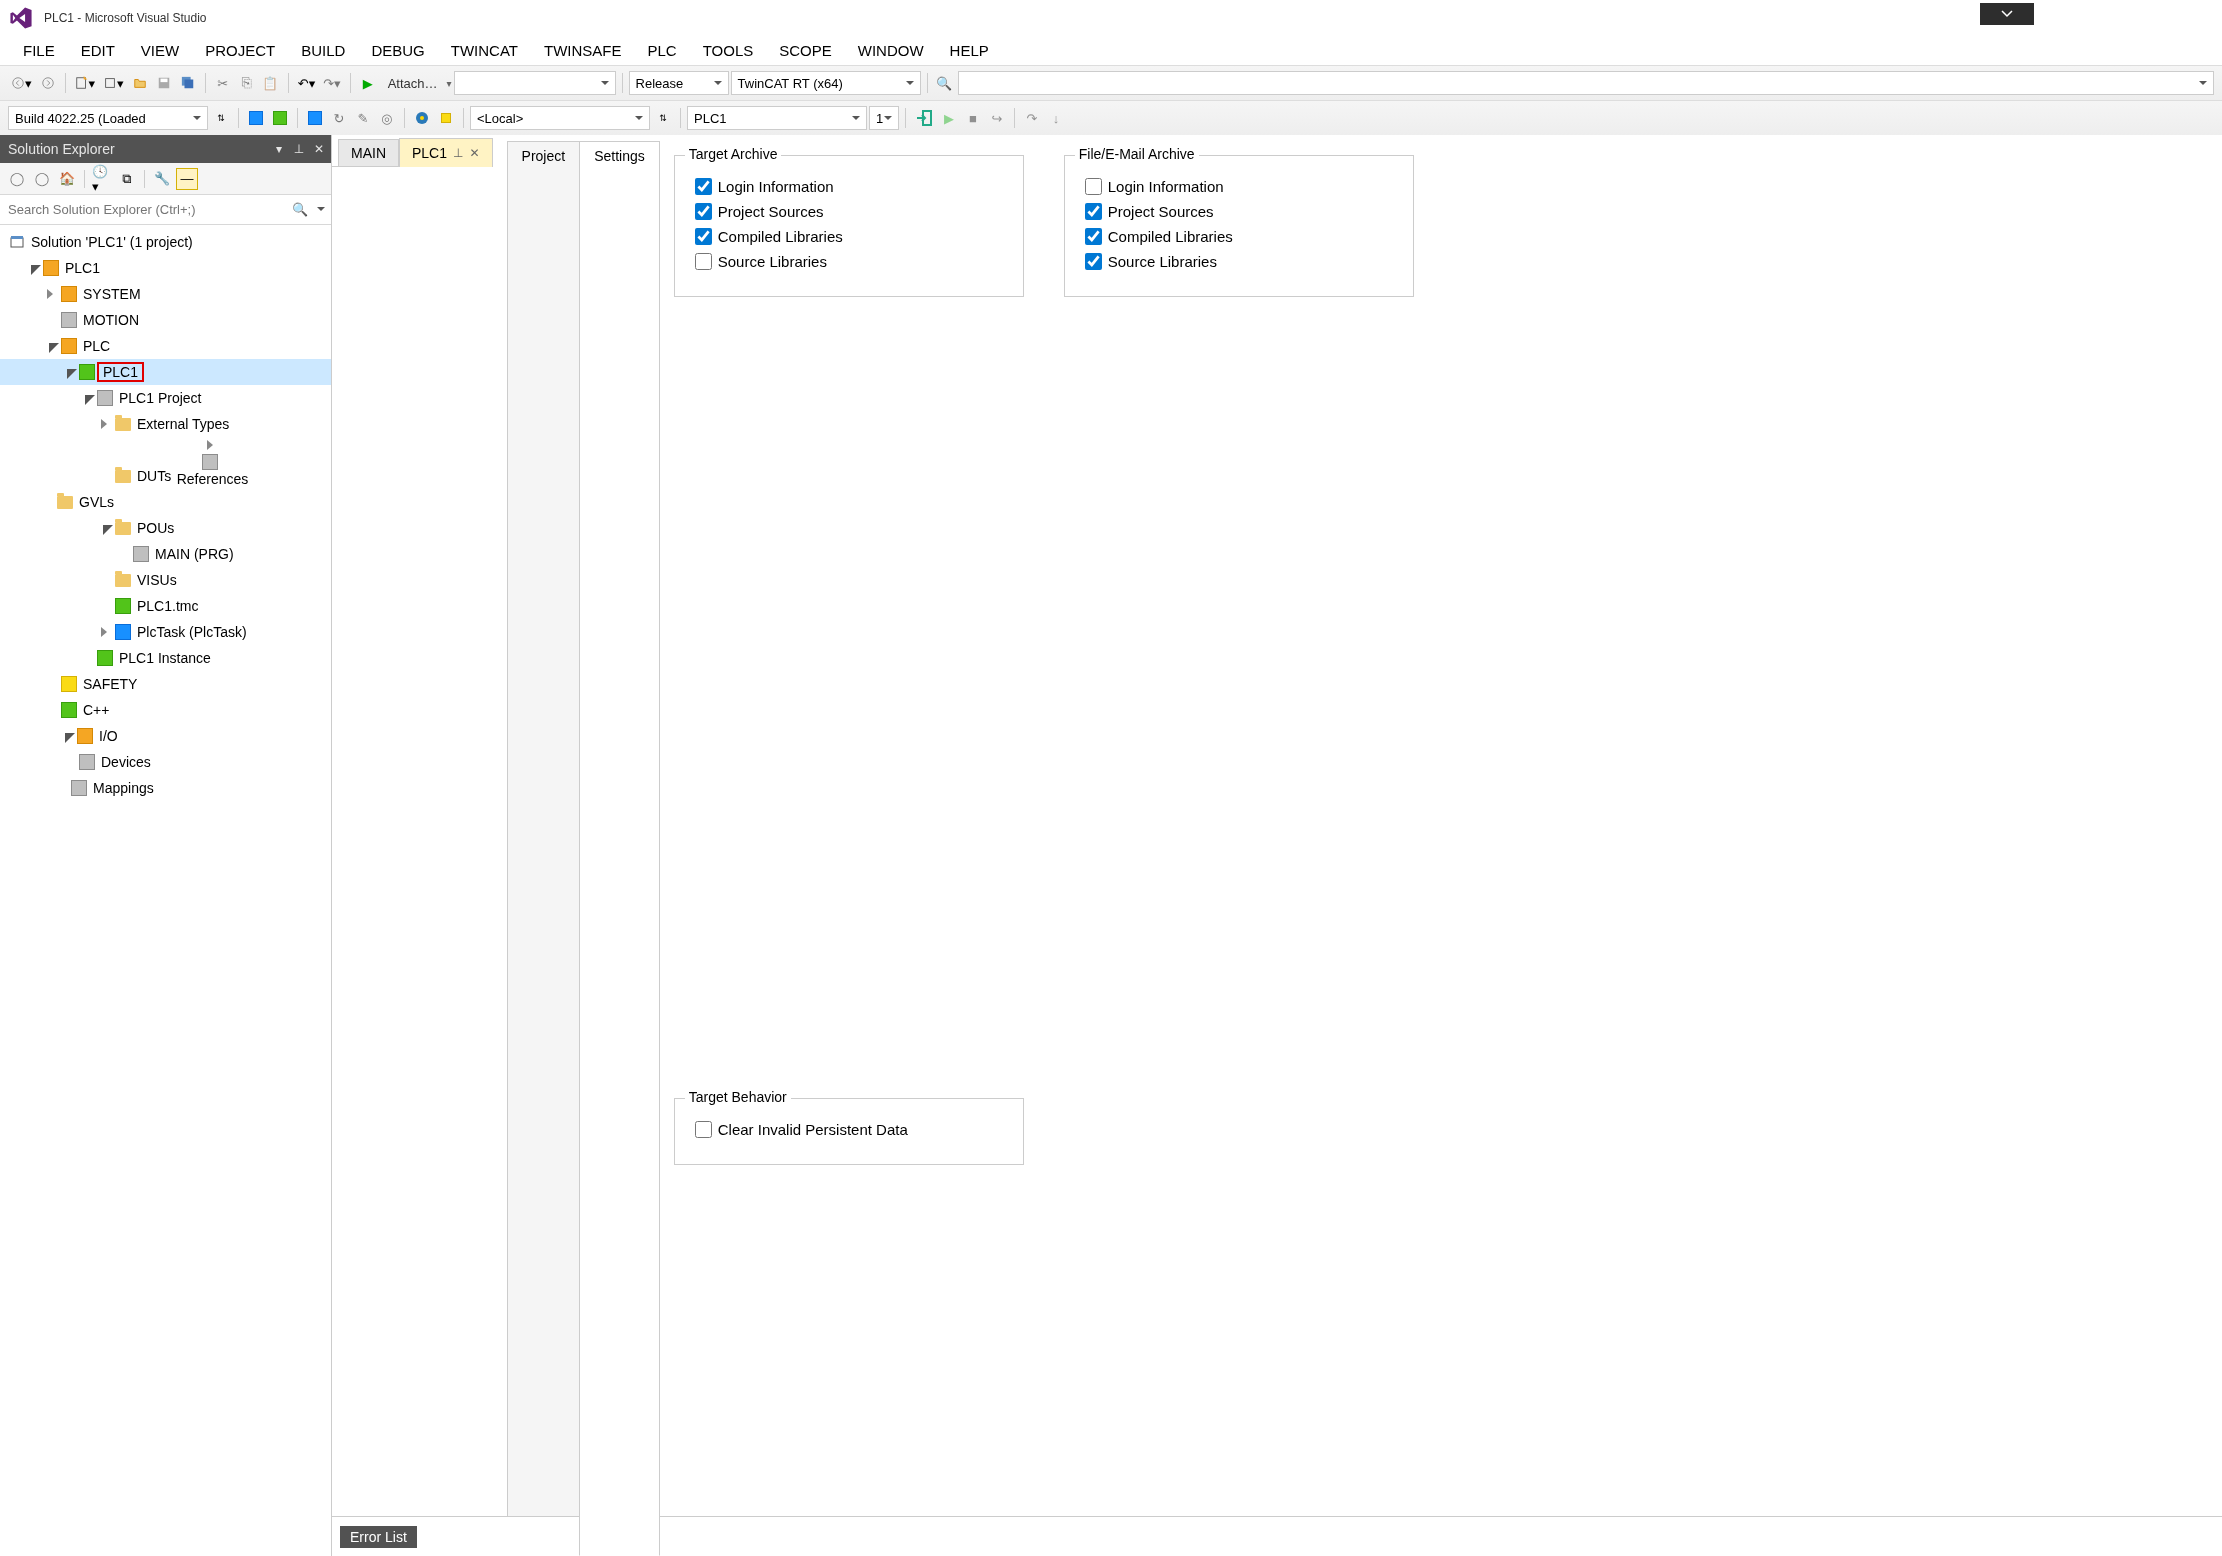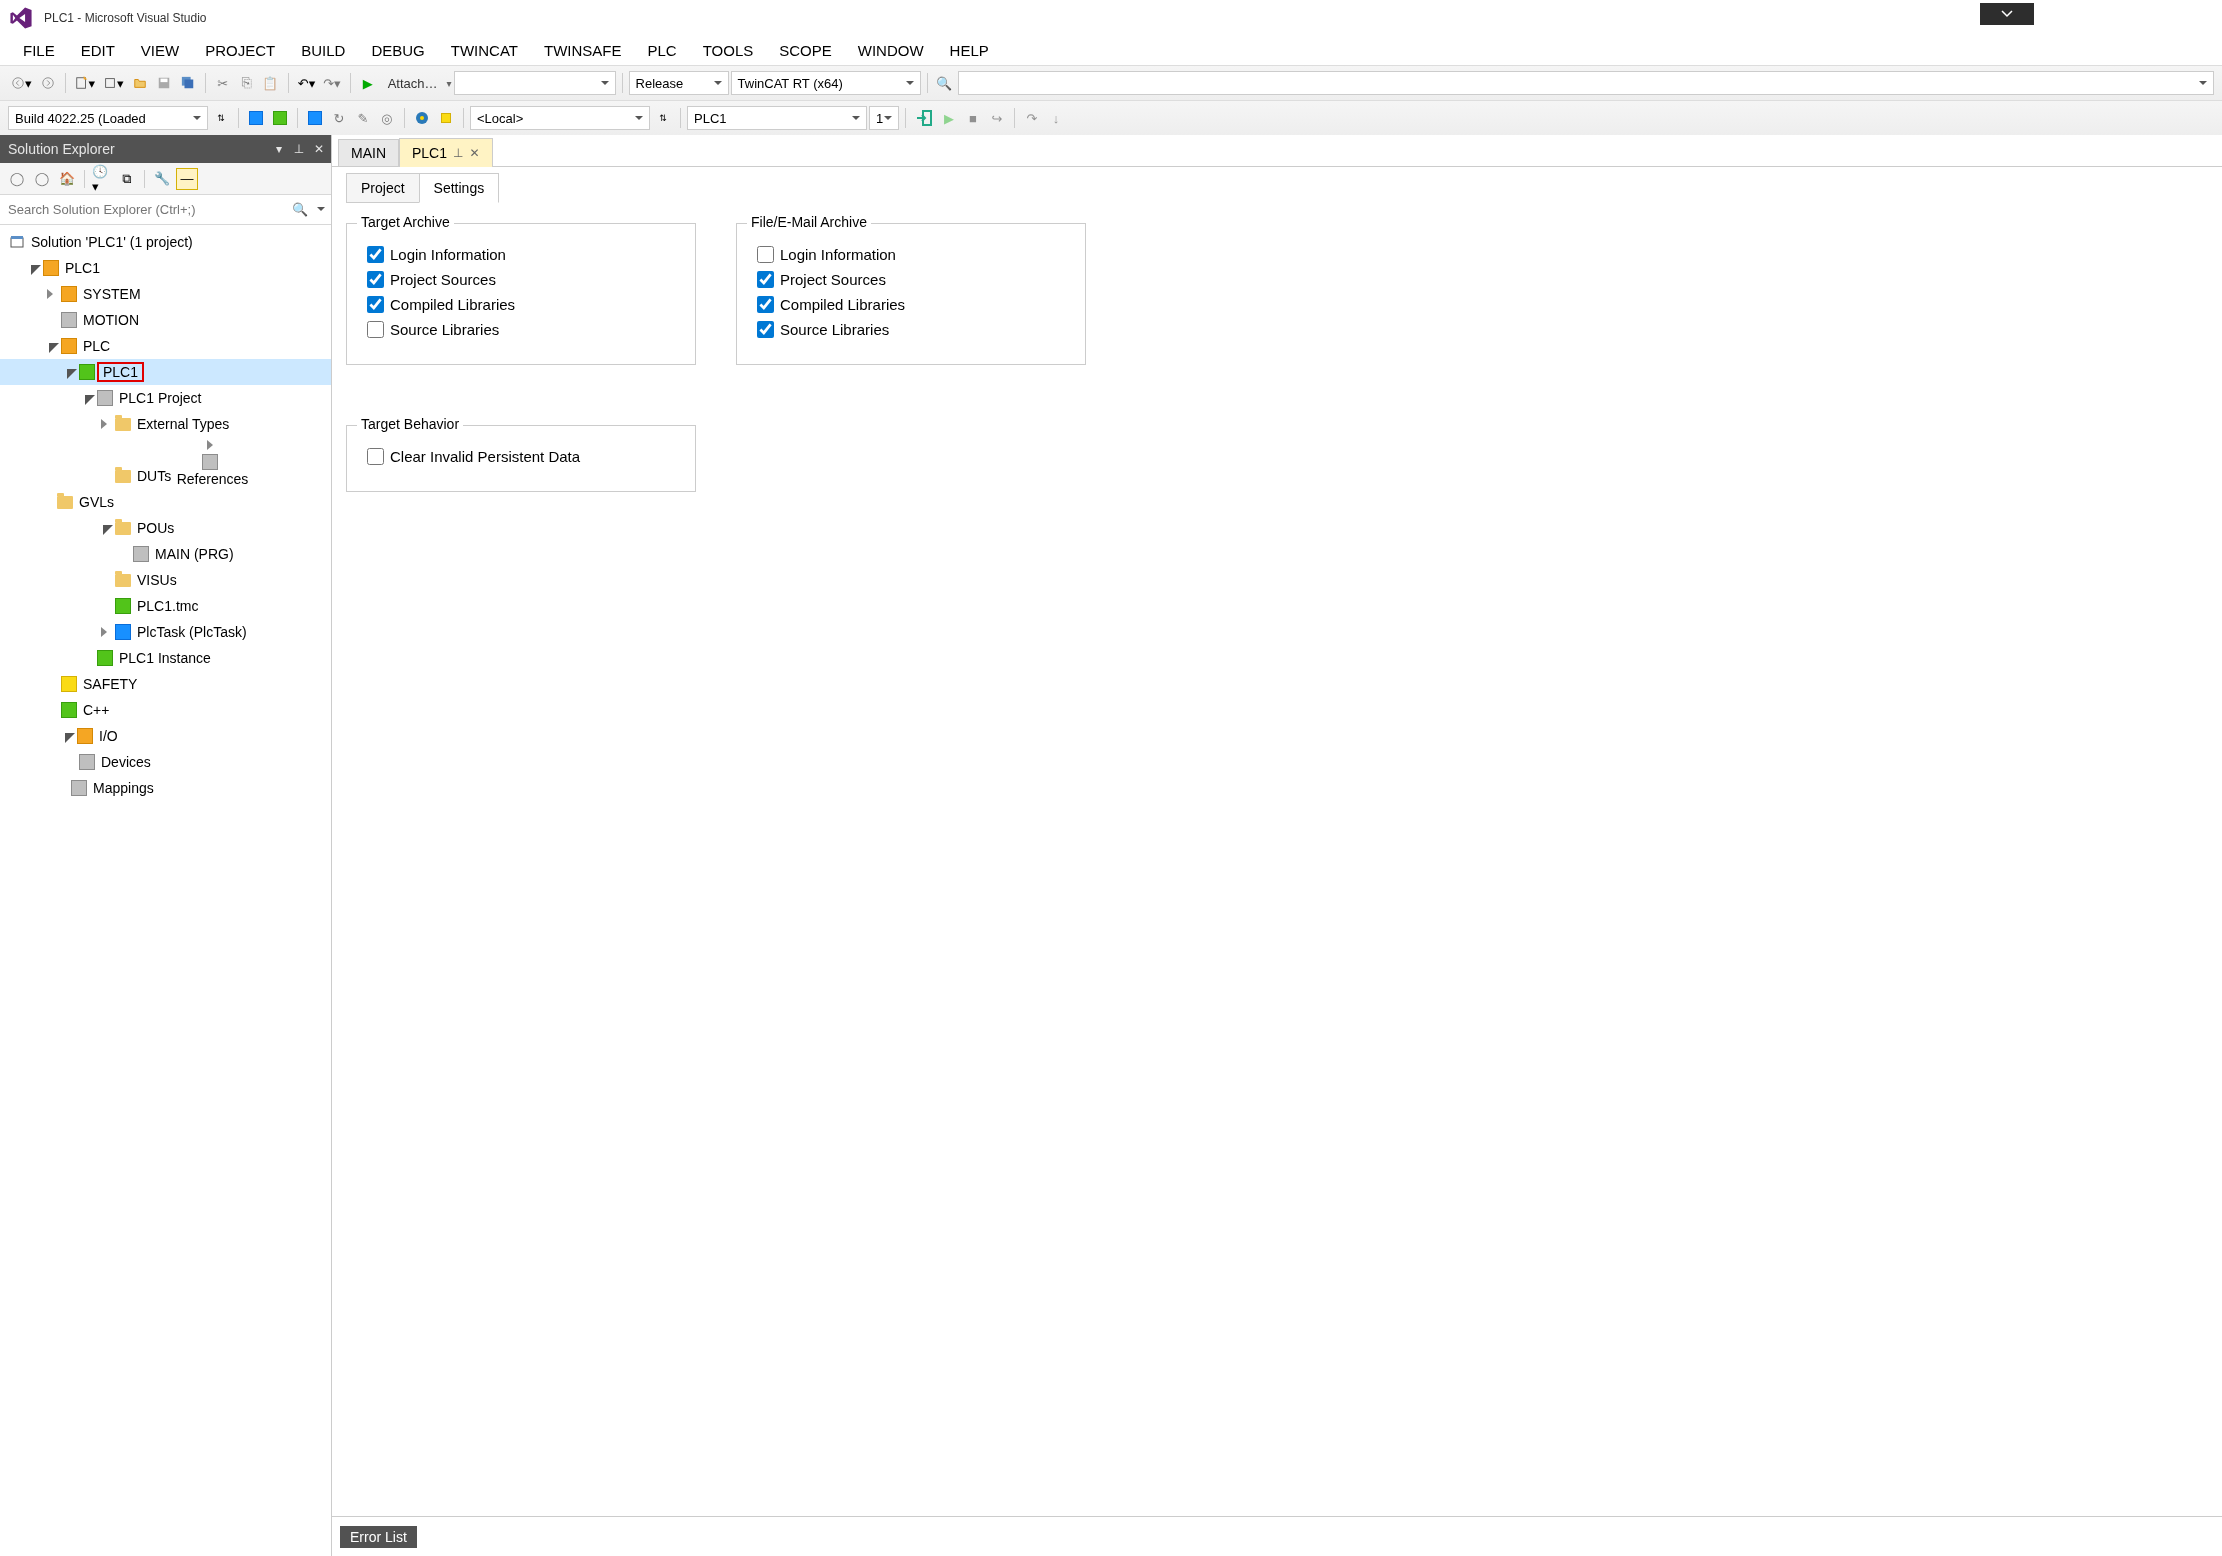--- a/index.html
+++ b/index.html
@@ -44,21 +44,21 @@
     .tree-item { display: flex; align-items: center; height: 26px; cursor: pointer; padding-right: 4px; white-space: nowrap; }
     .tree-item.selected { background: #cce8ff; }
     .tree-item .arrow { width: 16px; height: 16px; display: inline-flex; align-items: center; justify-content: center; flex-shrink: 0; }
     .tree-item .arrow.open::before { content: ''; border: 5px solid transparent; border-left: 5px solid #555; border-top: 5px solid #555; transform: rotate(0deg) translate(2px, 2px); width: 0; height: 0; }
     .tree-item .arrow.closed::before { content: ''; border: 5px solid transparent; border-left: 6px solid #888; width: 0; height: 0; }
     .tree-item .icon { width: 18px; height: 18px; margin-right: 5px; flex-shrink: 0; display: inline-flex; align-items: center; justify-content: center; }
     .tree-item .label { }
     .highlight-box { border: 2px solid #e00000; padding: 0px 4px; margin: -2px -4px; }
     
     
-    .editor-area { flex: 1; background: #fff; display: flex; flex-direction: column; }
+    .editor-area { flex: 1; background: #fff; display: flex; }
     .doc-tabs { height: 32px; background: #fff; border-bottom: 1px solid #ccc; display: flex; align-items: stretch; padding-left: 6px; }
     .doc-tab { padding: 0 12px; display: flex; align-items: center; font-size: 14px; border: 1px solid transparent; border-bottom: none; cursor: pointer; gap: 6px; }
     .doc-tab.inactive { background: #e8e8e8; border-color: #ccc; margin-top: 4px; }
     .doc-tab.active { background: #fff3c4; border-color: #ccc; margin-top: 2px; position: relative; top: 1px; }
     .doc-tab .tab-pin, .doc-tab .tab-close { cursor: pointer; font-size: 12px; color: #666; }
     
     .sub-tabs { display: flex; margin: 6px 0 0 14px; }
     .sub-tab { padding: 6px 14px; border: 1px solid #ccc; background: #f5f5f5; cursor: pointer; font-size: 14px; }
     .sub-tab.active { background: #fff; border-bottom-color: #fff; position: relative; z-index: 1; }
     .sub-tab + .sub-tab { margin-left: -1px; }

